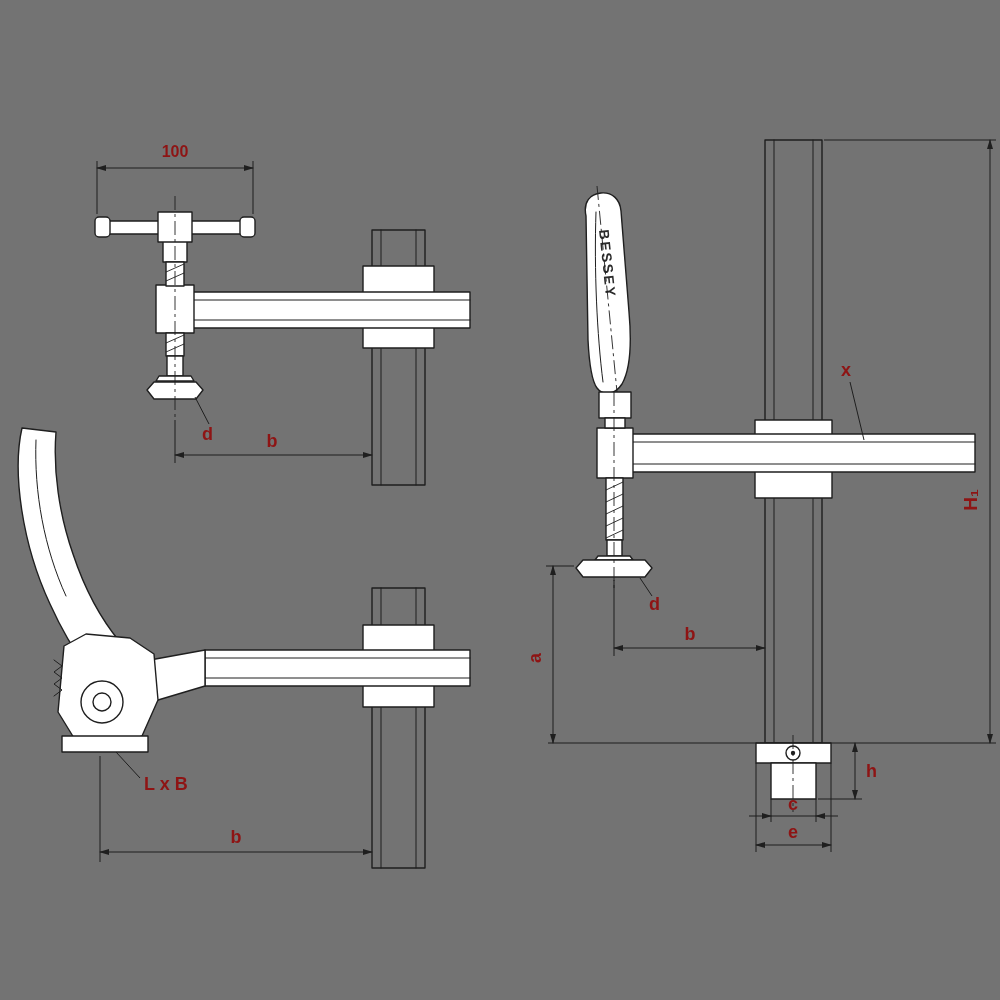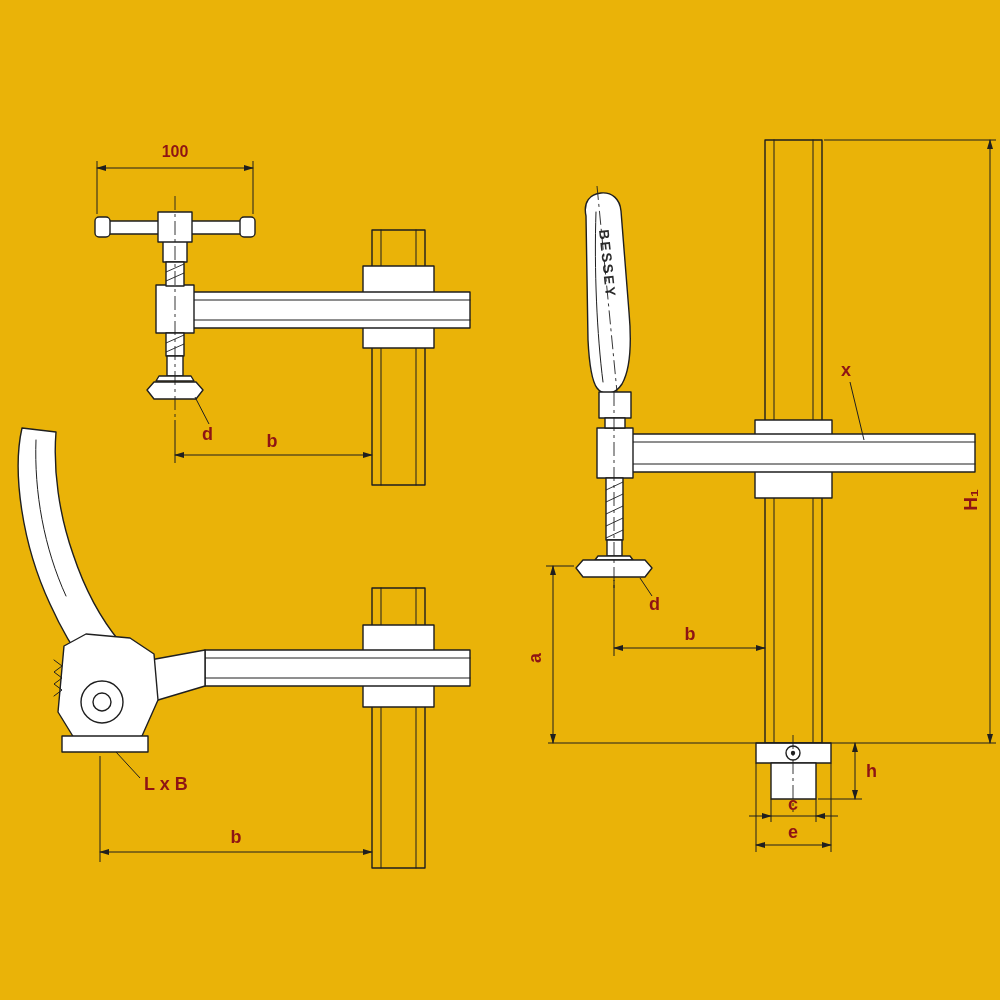--- a/index.html
+++ b/index.html
@@ -1,16 +1,16 @@
 <!DOCTYPE html>
 <html style="--line: #1f1f1f; --label: #8e1414;"><head>
 <meta charset="utf-8">
 <style>
   html,body{margin:0;padding:0;background:#fff;}
-  .canvas{width:1000px;height:1000px;position:relative;background:#eab308;overflow:hidden;}
+  .canvas{width:1000px;height:1000px;position:relative;background:#737373;overflow:hidden;}
   svg{display:block;}
   .ln{fill:none;stroke:var(--line,#1f1f1f);stroke-width:1.4;stroke-linejoin:round;stroke-linecap:round;}
   .thin{stroke-width:1;}
   .wh{fill:#ffffff;stroke:var(--line,#1f1f1f);stroke-width:1.4;stroke-linejoin:round;}
   .cl{fill:none;stroke:var(--line,#1f1f1f);stroke-width:.9;stroke-dasharray:14 4 3 4;}
   .dim{fill:none;stroke:var(--line,#1f1f1f);stroke-width:1;}
   .hatch{fill:none;stroke:var(--line,#1f1f1f);stroke-width:.9;}
   .lbl{fill:var(--label,#8e1414);font:bold 18px "Liberation Sans",sans-serif;}
   .lbl-s{font-size:16px;}
   .lbl-l{font-size:19px;}

